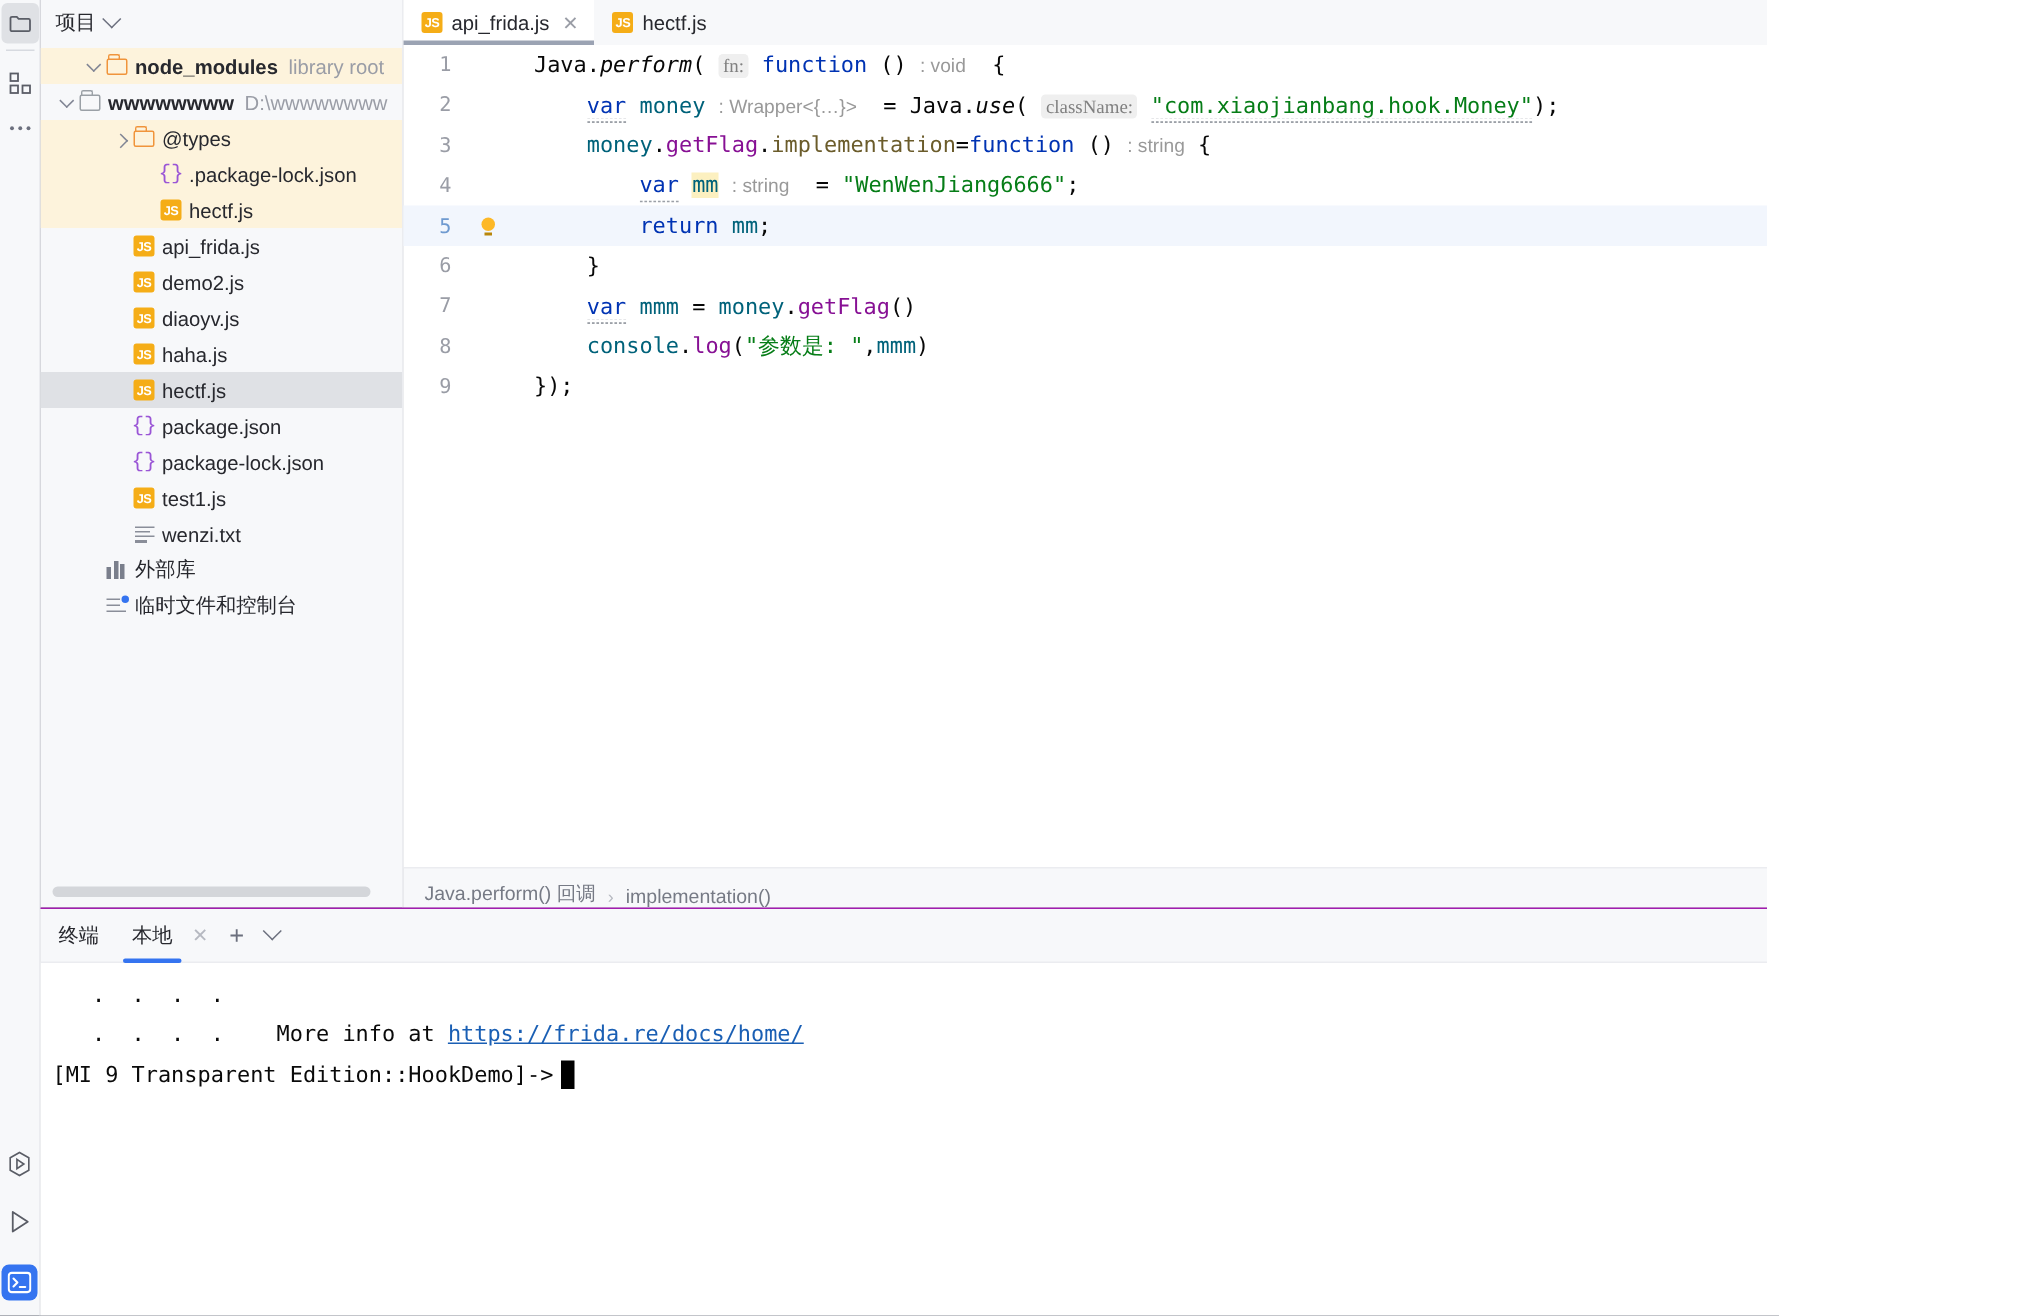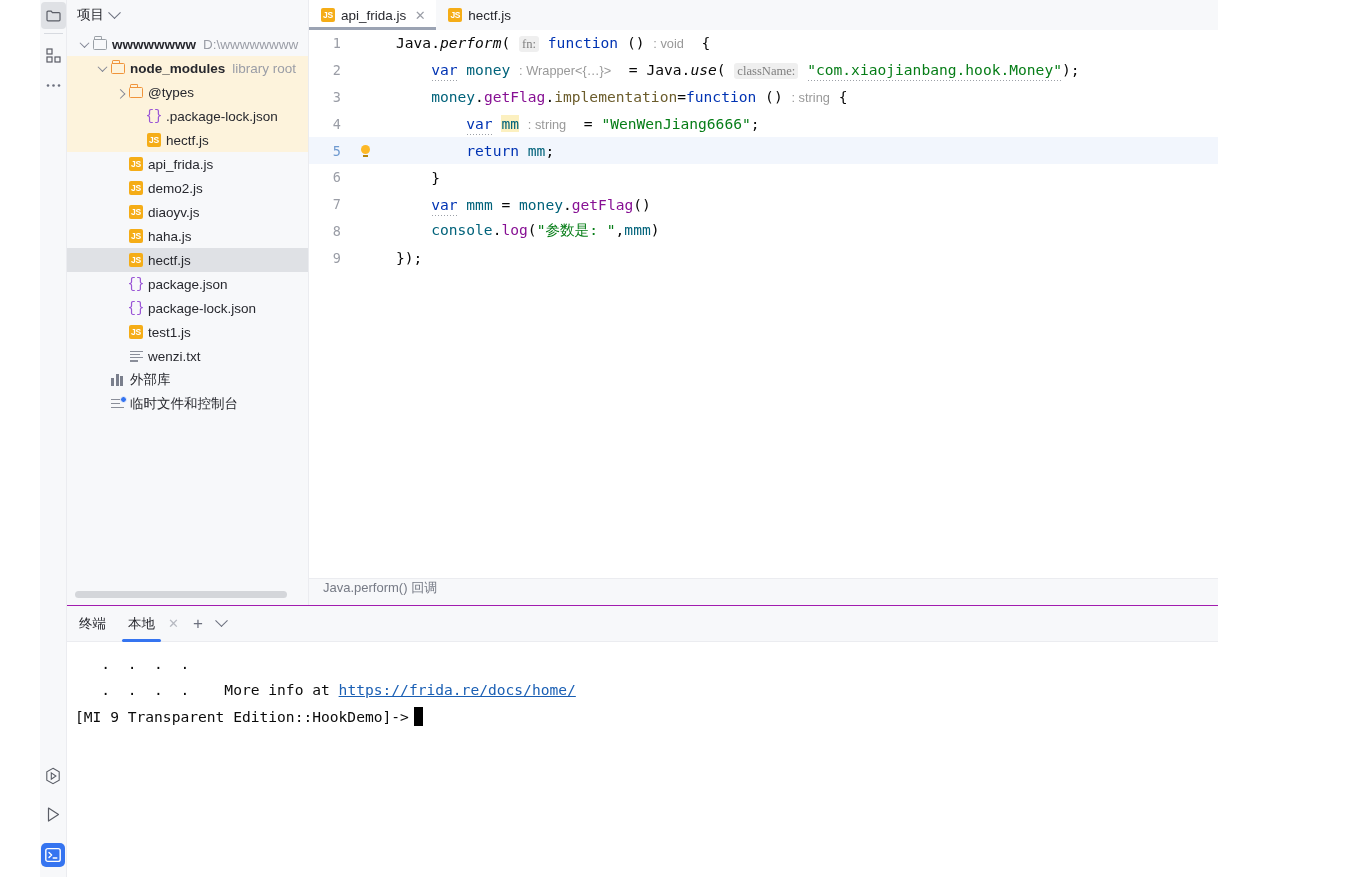--- a/index.html
+++ b/index.html
@@ -9,21 +9,20 @@
     background: #ffffff;
     font-family: "Liberation Sans", sans-serif;
     -webkit-font-smoothing: antialiased;
   }
   * { box-sizing: border-box; }
 
   #app {
     position: relative;
     width: 1178px; height: 877px;
     background: #0f172a;
-    margin-left: 40px;
   }
 
   
   .activity-bar {
     position: absolute; left: 0; top: 0;
     width: 27px; height: 877px;
     background: #f7f8fa;
     border-right: 1px solid #ebecf0;
     display: flex; flex-direction: column; align-items: center;
   }
@@ -225,22 +224,22 @@
   .wavy { text-decoration: none; border-bottom: 0; position: relative; }
   .wavy:after {
     content:""; position:absolute; left:0; right:0; bottom:-3px; height:3px;
     background-image: radial-gradient(circle at 1.5px 2.6px, #8a8f98 0.8px, transparent 1px);
     background-size: 3px 3px; opacity: .85;
   }
 
   .breadcrumb {
     position: absolute; left: 0; right: 0; bottom: 0; height: 27px;
     background: #f7f8fa; border-top: 1px solid #ebecf0;
-    display: flex; align-items: flex-start; padding-left: 14px; gap: 8px;
-    font-size: 13px; color: #767a85; flex-direction: column;
+    display: flex; align-items: flex-end; padding-left: 14px; gap: 8px;
+    font-size: 13px; color: #767a85;
   }
   .bc-sep { color: #b6b9c1; font-size: 12px; }
 
   
   .terminal-panel {
     position: absolute; left: 27px; top: 605px; right: 0; bottom: 0;
     background: #ffffff; border-top: 1px solid #a21caf;
   }
   .term-header {
     height: 36px; background: #f7f8fa; border-bottom: 1px solid #ebecf0;
@@ -322,41 +321,41 @@
       </svg>
     </div>
   </div>
 
   <div class="project-panel">
     <div class="project-header">
       <span class="project-title">项目</span>
       <span class="chevron-sm"></span>
     </div>
     <div class="tree" id="tree">
-        <div class="tree-row">
-          <span style="display:inline-block;width:10px;flex:0 0 10px"></span>
-          <span class="twisty open">
-            <i></i>
-          </span>
-          <span class="node-icon">
-            <span class="ic-folder"></span>
-          </span>
-          <span class="node-label bold">wwwwwwww</span>
-          <span class="node-suffix">D:\wwwwwwww</span>
-        </div>
         <div class="tree-row lib">
           <span style="display:inline-block;width:28px;flex:0 0 28px"></span>
           <span class="twisty open">
             <i></i>
           </span>
           <span class="node-icon">
             <span class="ic-folder orange"></span>
           </span>
           <span class="node-label bold">node_modules</span>
           <span class="node-suffix">library root</span>
+        </div>
+        <div class="tree-row">
+          <span style="display:inline-block;width:10px;flex:0 0 10px"></span>
+          <span class="twisty open">
+            <i></i>
+          </span>
+          <span class="node-icon">
+            <span class="ic-folder"></span>
+          </span>
+          <span class="node-label bold">wwwwwwww</span>
+          <span class="node-suffix">D:\wwwwwwww</span>
         </div>
         <div class="tree-row lib">
           <span style="display:inline-block;width:46px;flex:0 0 46px"></span>
           <span class="twisty closed">
             <i></i>
           </span>
           <span class="node-icon">
             <span class="ic-folder orange"></span>
           </span>
           <span class="node-label">@types</span>

